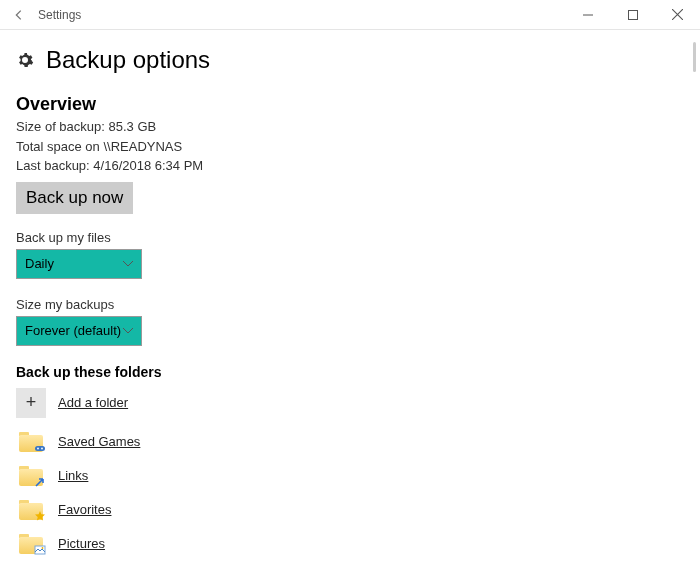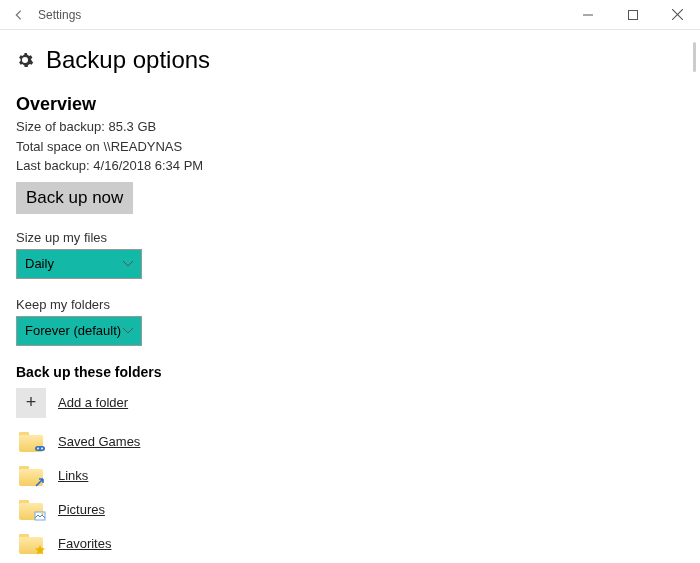--- a/index.html
+++ b/index.html
@@ -68,29 +68,29 @@
       </svg>
     <div class="page-title">Backup options</div>
   </div>
 
   <h2 class="section">Overview</h2>
   <div class="info-line">Size of backup: 85.3 GB</div>
   <div class="info-line">Total space on \\READYNAS</div>
   <div class="info-line">Last backup: 4/16/2018 6:34 PM</div>
   <button class="btn">Back up now</button>
 
-  <div class="field-label">Size up my files</div>
+  <div class="field-label">Back up my files</div>
   <div class="select">
     <span>Daily</span>
     <svg class="chev" width="10" height="6" viewBox="0 0 10 6">
         <path d="M0 0 L5 5 L10 0" stroke="#555" stroke-width="1" fill="none"></path>
       </svg>
   </div>
 
-  <div class="field-label">Keep my folders</div>
+  <div class="field-label">Size my backups</div>
   <div class="select">
     <span>Forever (default)</span>
     <svg class="chev" width="10" height="6" viewBox="0 0 10 6">
         <path d="M0 0 L5 5 L10 0" stroke="#555" stroke-width="1" fill="none"></path>
       </svg>
   </div>
 
   <h2 class="section2">Back up these folders</h2>
 
   <div class="folder-row">
@@ -125,35 +125,35 @@
     </div>
     <div class="folder-label">Links</div>
   </div>
 
   <div class="folder-row">
     <div class="folder-icon">
       <div class="tab"></div>
         <div class="body"></div>
       <div class="overlay">
           <svg width="12" height="12" viewBox="0 0 12 12">
+            <path d="M6 1 L7.4 4.3 L11 4.6 L8.3 7 L9.1 10.5 L6 8.7 L2.9 10.5 L3.7 7 L1 4.6 L4.6 4.3 Z" fill="#f0b400"></path>
+          </svg>
+        </div>
+    </div>
+    <div class="folder-label">Favorites</div>
+  </div>
+
+  <div class="folder-row">
+    <div class="folder-icon">
+      <div class="tab"></div>
+        <div class="body"></div>
+      <div class="overlay">
+          <svg width="12" height="12" viewBox="0 0 12 12">
             <rect x="1" y="2" width="10" height="8" fill="#fff" stroke="#7aa7d9" stroke-width="1"></rect>
             <path d="M1 8 L4 5 L6 7 L8 5 L11 8" stroke="#4a87c7" stroke-width="1" fill="none"></path>
             <circle cx="8.5" cy="4" r="0.9" fill="#f0b400"></circle>
           </svg>
         </div>
     </div>
     <div class="folder-label">Pictures</div>
   </div>
 
-  <div class="folder-row">
-    <div class="folder-icon">
-      <div class="tab"></div>
-        <div class="body"></div>
-      <div class="overlay">
-          <svg width="12" height="12" viewBox="0 0 12 12">
-            <path d="M6 1 L7.4 4.3 L11 4.6 L8.3 7 L9.1 10.5 L6 8.7 L2.9 10.5 L3.7 7 L1 4.6 L4.6 4.3 Z" fill="#f0b400"></path>
-          </svg>
-        </div>
-    </div>
-    <div class="folder-label">Favorites</div>
-  </div>
-
 </div>
 
 </body></html>

